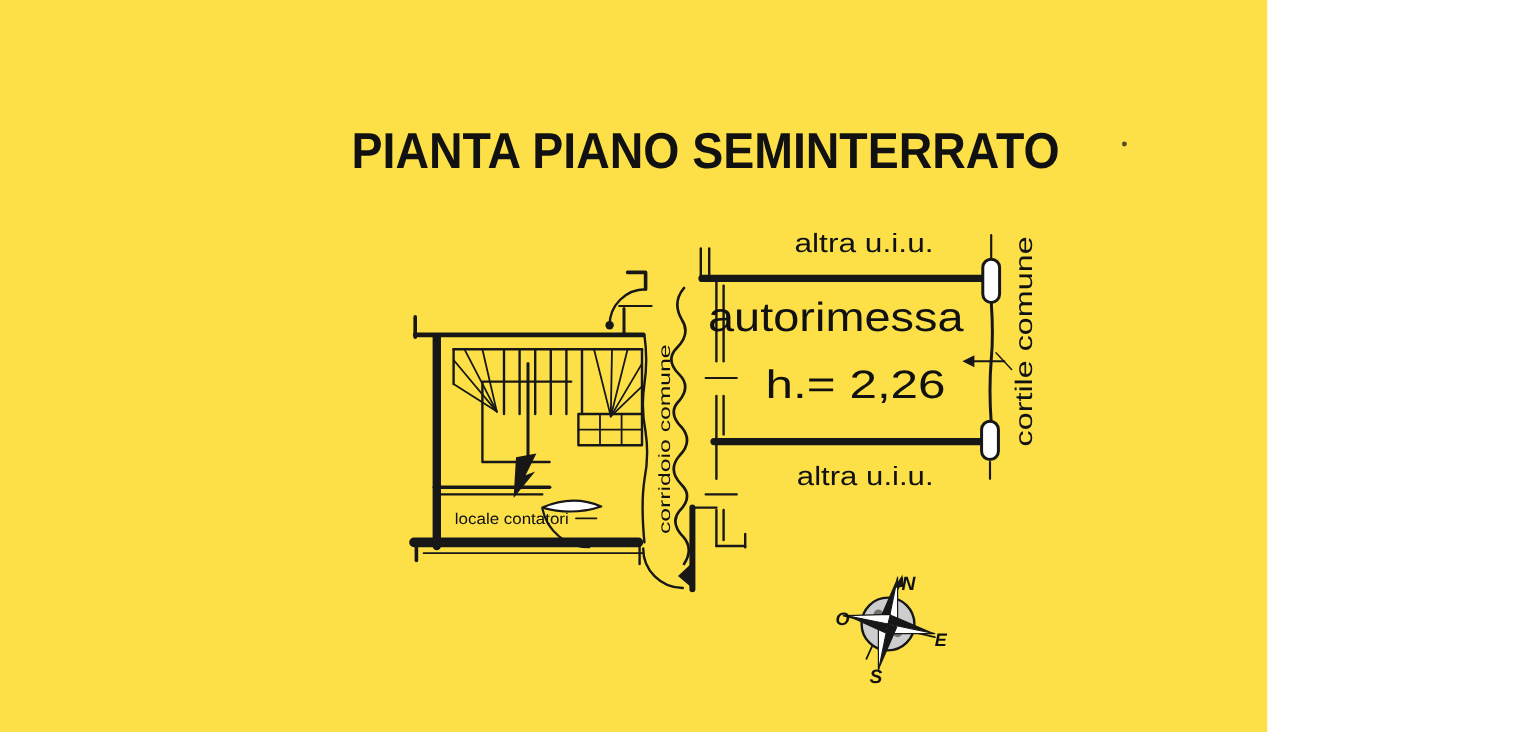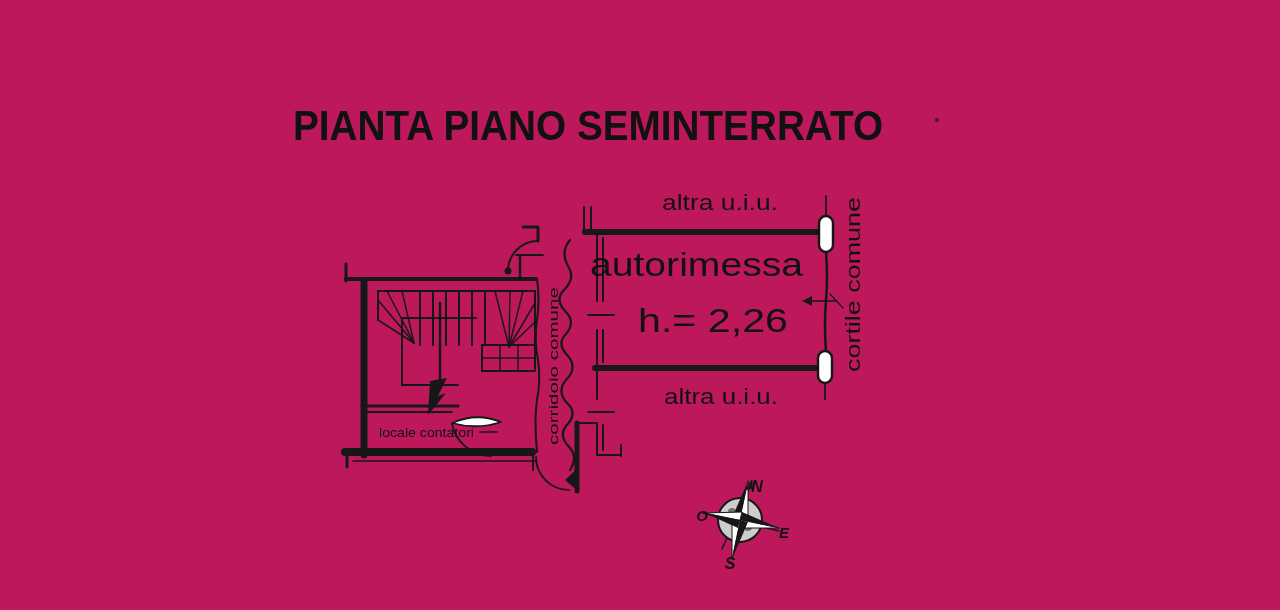--- a/index.html
+++ b/index.html
@@ -1,19 +1,19 @@
 <!DOCTYPE html>
 <html><head>
 <meta charset="utf-8">
 <style>
   html,body{margin:0;padding:0;background:#ffffff;}
   .page{
     position:relative;
-    width:1280px;height:610px;
-    background:#be185d;
+    width:1056px;height:610px;
+    background:#fde047;
     overflow:hidden;
     font-family:"Liberation Sans", sans-serif;
   }
   .plan-svg{
     position:absolute;left:0;top:0;
     filter: blur(0.28px) contrast(1.05);
   }
   .ink{stroke:#1c1c1c;fill:none;stroke-linecap:round;stroke-linejoin:round;}
   .fillink{fill:#1c1c1c;stroke:none;}
   .paperfill{fill:#ffffff;}

